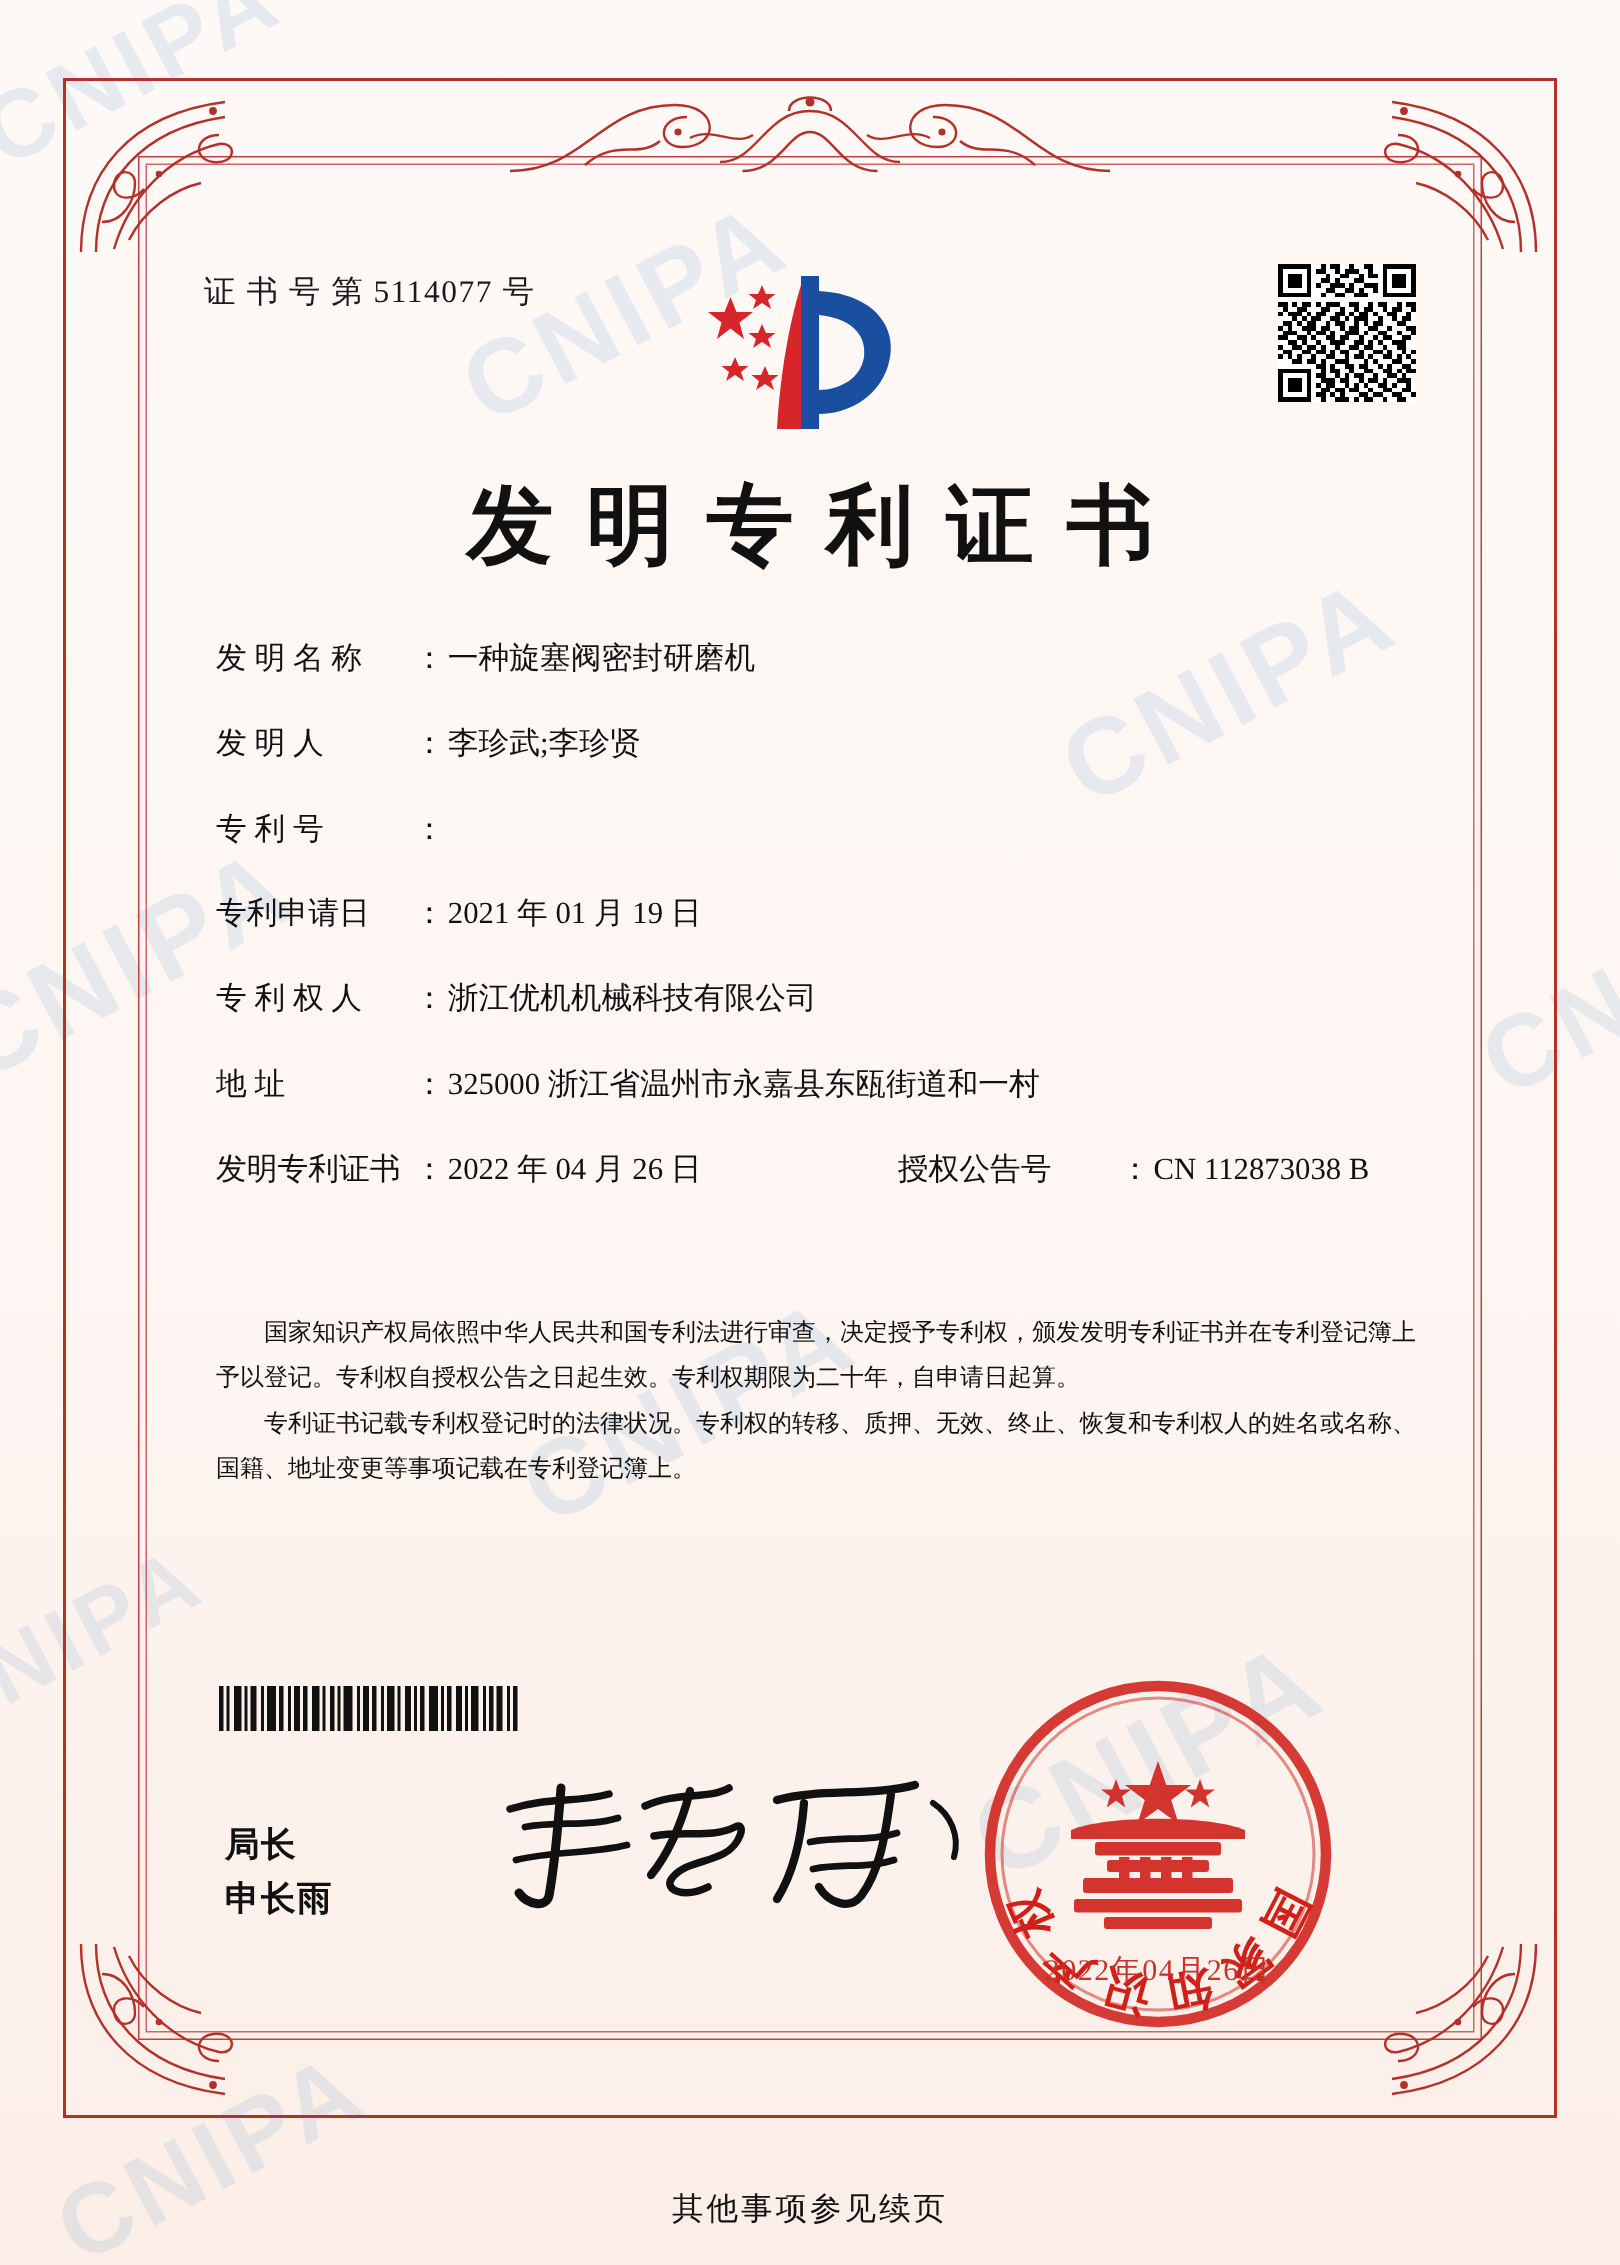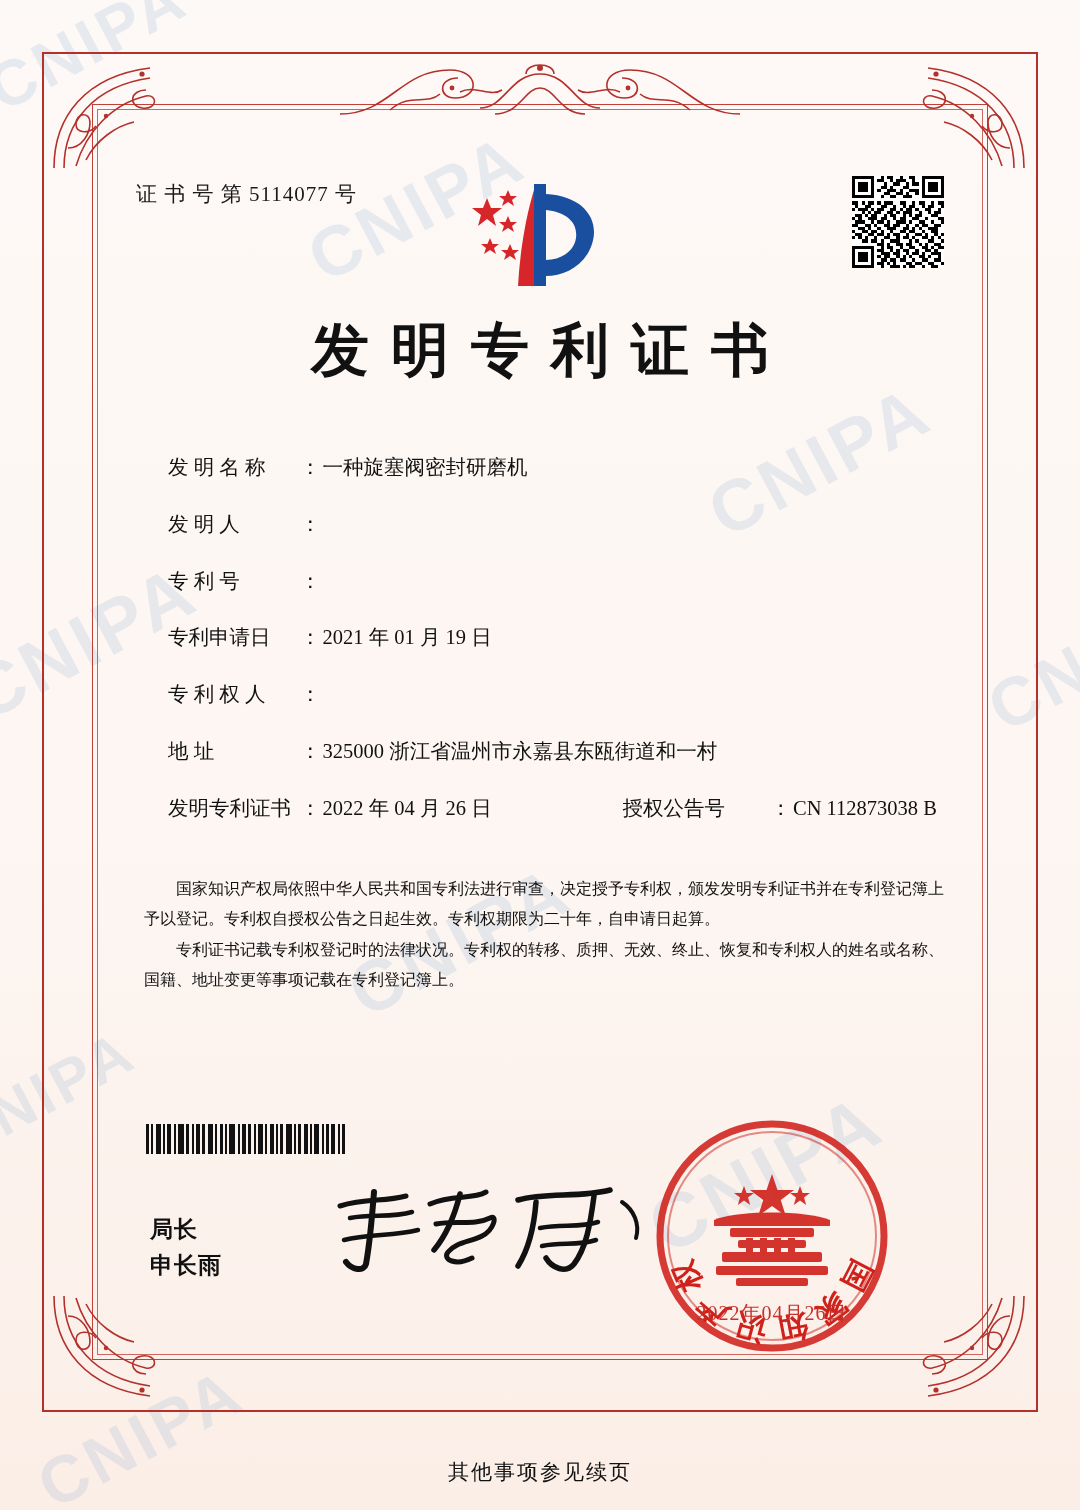--- a/index.html
+++ b/index.html
@@ -131,23 +131,22 @@
     font-weight: bold;
     letter-spacing: 22px;
     text-indent: 22px;
     color: #111;
     font-family: "Liberation Serif", serif;
   }
 
   .fields {
     position: absolute;
     left: 52px;
-    top: 348px;
+    top: 320px;
     width: 800px;
-    margin-left: 24px;
   }
   .field-row {
     display: flex;
     align-items: baseline;
     margin-bottom: 26px;
     font-size: 20.5px;
     color: #111;
     line-height: 1.5;
   }
   .field-label {
@@ -617,36 +616,38 @@
 
       <div class="field-row">
         <span class="field-label">发 明 名 称</span>
         <span class="field-colon">：</span>
         <span class="field-value">一种旋塞阀密封研磨机</span>
       </div>
 
       <div class="field-row">
         <span class="field-label">发 明 人</span>
         <span class="field-colon">：</span>
+        <span class="field-value">李珍武;李珍贤</span>
       </div>
 
       <div class="field-row">
         <span class="field-label">专 利 号</span>
         <span class="field-colon">：</span>
       </div>
 
       <div class="field-row">
         <span class="field-label nospread">专利申请日</span>
         <span class="field-colon">：</span>
         <span class="field-value">2021 年 01 月 19 日</span>
       </div>
 
       <div class="field-row">
         <span class="field-label">专 利 权 人</span>
         <span class="field-colon">：</span>
+        <span class="field-value">浙江优机机械科技有限公司</span>
       </div>
 
       <div class="field-row">
         <span class="field-label">地 址</span>
         <span class="field-colon">：</span>
         <span class="field-value">325000 浙江省温州市永嘉县东瓯街道和一村</span>
       </div>
 
       <div class="field-row dual">
         <span class="field-label nospread">发明专利证书</span>

